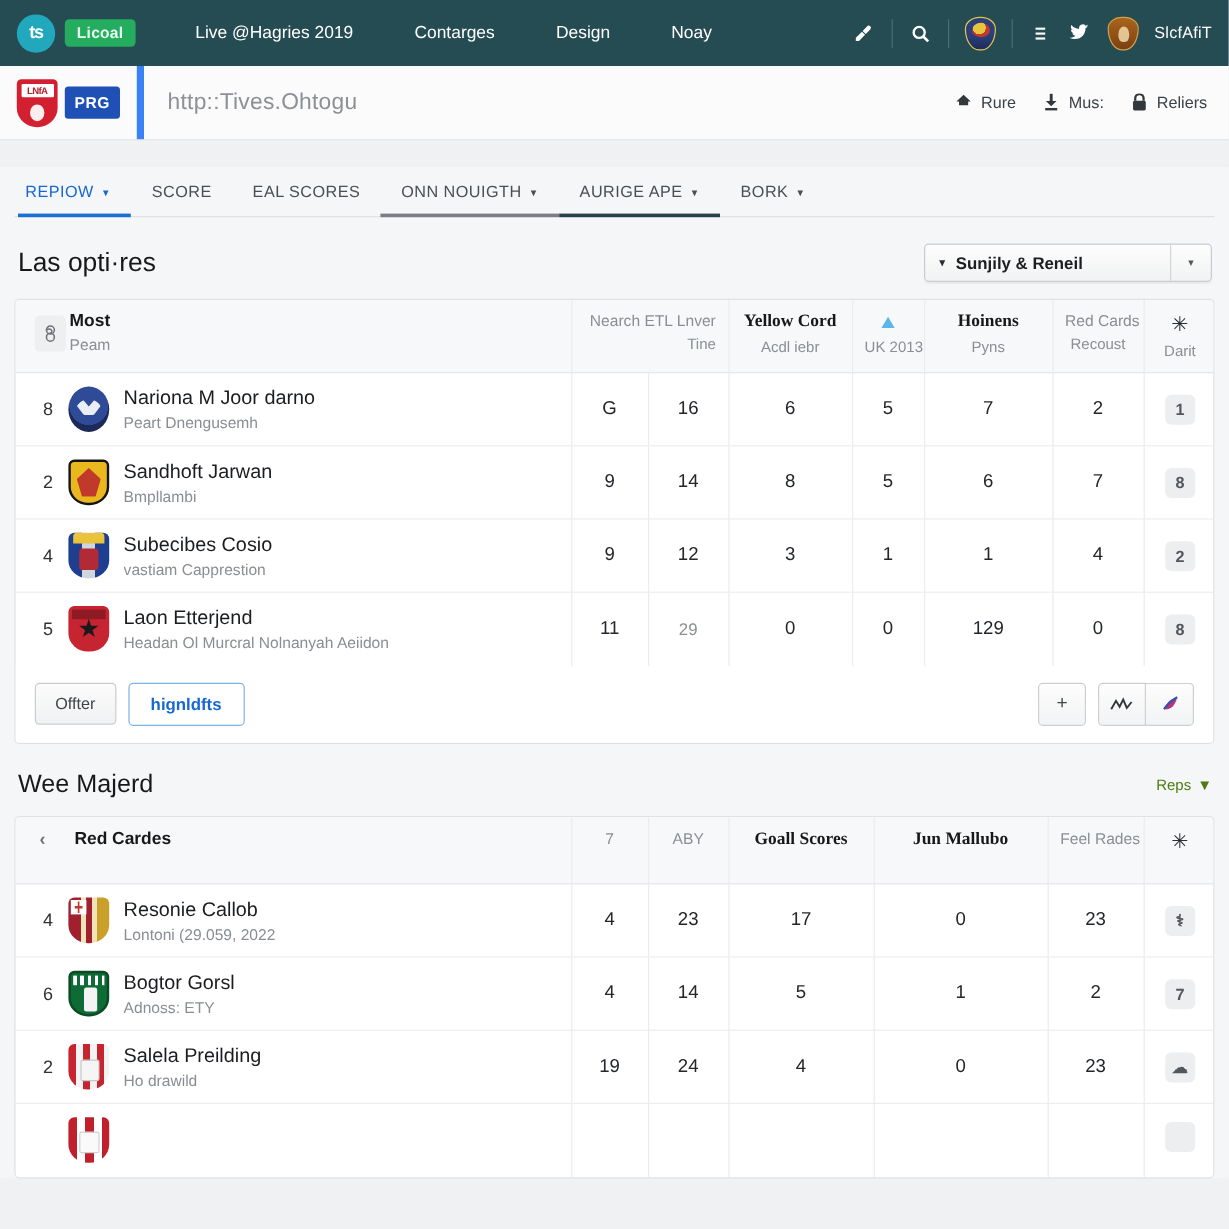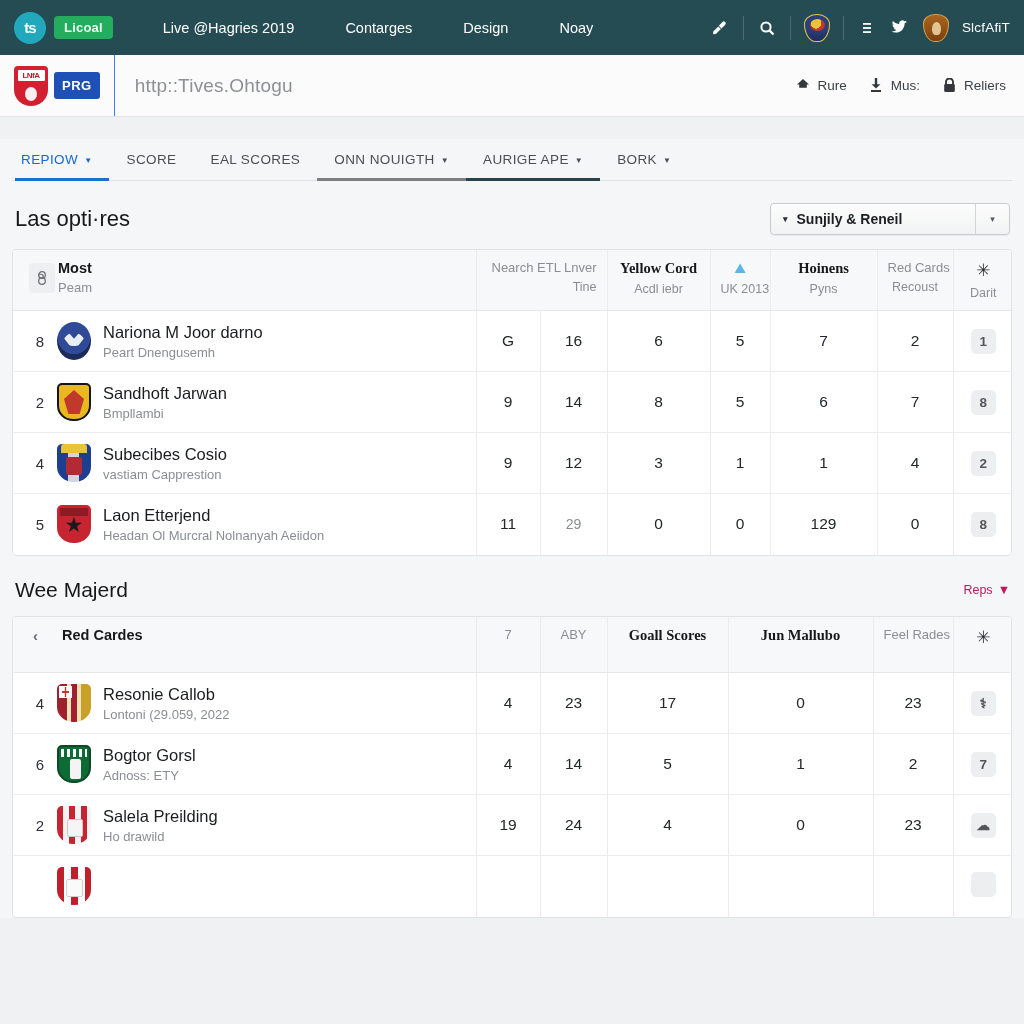--- a/index.html
+++ b/index.html
@@ -75,21 +75,21 @@
 
   
   .urlbar {
     height: 62px; background: #fbfbfb;
     border-bottom: 1px solid #e2e3e5;
     display: flex; align-items: center;
   }
   .url-logos {
     display: flex; align-items: center; gap: 6px;
     padding: 0 14px; height: 100%;
-    border-right: 1px solid #3b82f6;
+    border-right: 6px solid #3b82f6;
   }
   .logo-shield {
     width: 34px; height: 40px;
     background: #d32030;
     border-radius: 4px 4px 50% 50% / 4px 4px 40% 40%;
     position: relative; overflow: hidden;
     display:flex; align-items:flex-start; justify-content:center;
   }
   .logo-shield .band {
     margin-top:4px; width: 27px; height: 11px; background:#fff;
@@ -143,21 +143,21 @@
   .tab.u-gray .tab-ul { background:#7b7f84; }
   .tab.u-dark .tab-ul { background:#28424b; }
 
   
   .sec-head {
     display:flex; align-items:center; justify-content:space-between;
     padding: 22px 2px 14px 3px;
   }
   .sec-title { font-size: 22px; color:#17181a; }
   .sec-title.small { font-size: 21px; }
-  .sec-right-link { font-size:12.5px; color:#be185d; cursor:pointer; display:flex; align-items:flex-end; gap:5px; }
+  .sec-right-link { font-size:12.5px; color:#4d7c0f; cursor:pointer; display:flex; align-items:flex-end; gap:5px; }
 
   .combo {
     display:flex; align-items:stretch;
     border:1px solid #c9cbce; border-radius:4px;
     background: linear-gradient(#fdfdfd, #f1f2f3);
     box-shadow: 0 1px 1px rgba(0,0,0,.05);
     height: 32px; min-width: 240px; cursor:pointer;
   }
   .combo-main {
     display:flex; align-items:center; gap:9px;
@@ -549,20 +549,39 @@
           <td class="num">0</td>
           <td class="num">0</td>
           <td class="num">129</td>
           <td class="num">0</td>
           <td class="num">
             <span class="pill">8</span>
           </td>
         </tr>
       </tbody>
     </table>
+    <div class="card-foot">
+      <button class="btn-gray">Offter</button>
+      <button class="btn-outline">hignldfts</button>
+      <div class="foot-spacer"></div>
+      <div class="icon-btn">+</div>
+      <div class="icon-group">
+        <div class="icon-btn">
+          <svg width="20" height="12" viewBox="0 0 20 12">
+              <path d="M1 10 5 3l3 5 3-6 3 7 4-5" fill="none" stroke="#34383c" stroke-width="1.6"></path>
+            </svg>
+        </div>
+        <div class="icon-btn">
+          <svg width="18" height="18" viewBox="0 0 18 18">
+              <path d="M4 13c3-7 7-9 11-10-1 4-3 9-8 10z" fill="#c0327a"></path>
+              <path d="M4 13c4-6 8-8 11-10" fill="none" stroke="#2b55a8" stroke-width="1.8"></path>
+            </svg>
+        </div>
+      </div>
+    </div>
   </div>
 
   <div class="sec-head">
     <div class="sec-title small">Wee Majerd</div>
     <div class="sec-right-link">
       <span>Reps</span>
       <span>▼</span>
     </div>
   </div>
 

